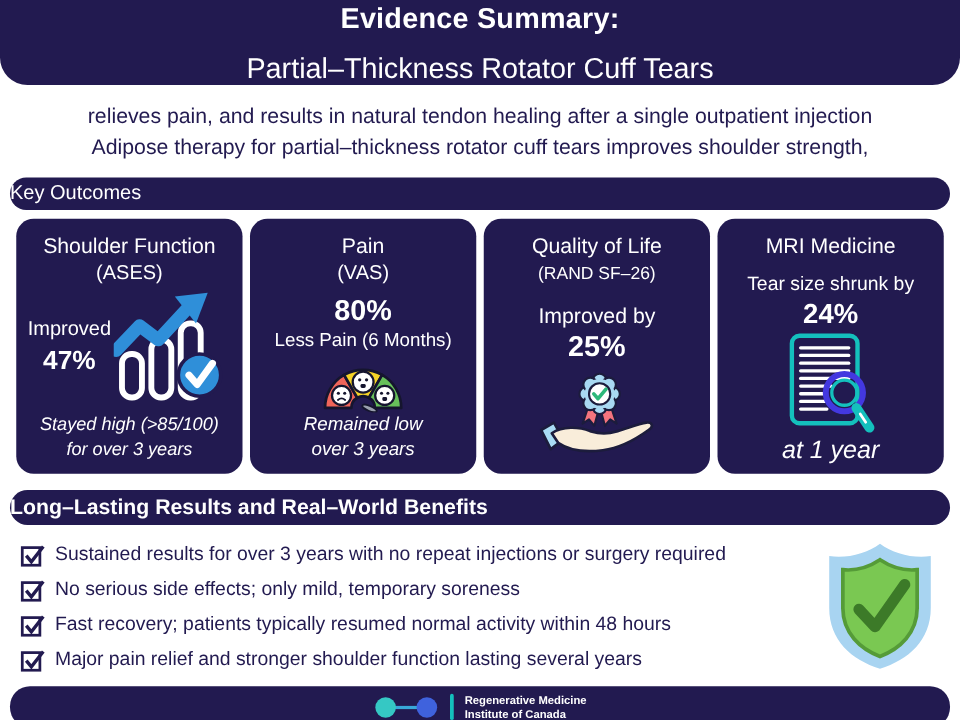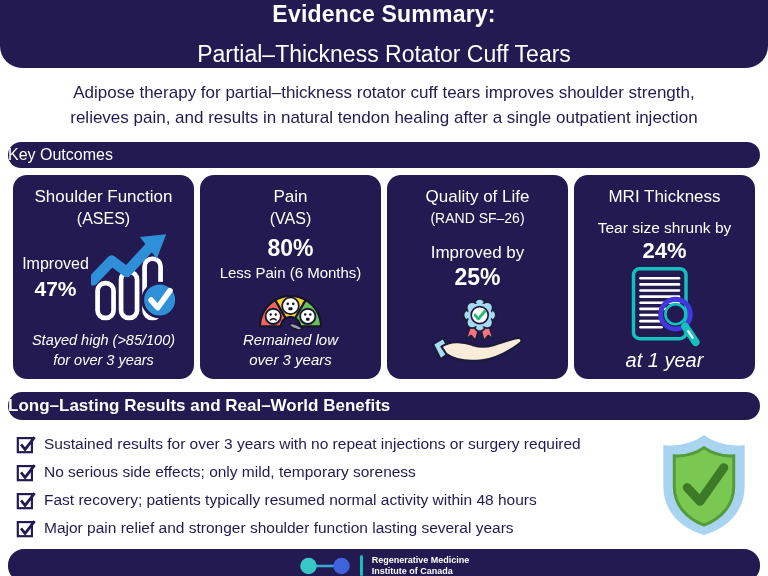--- a/index.html
+++ b/index.html
@@ -71,22 +71,22 @@
 <body>
 
 <div class="page">
 
   <div class="header">
     <div class="t1">Evidence Summary:</div>
     <div class="t2">Partial–Thickness Rotator Cuff Tears</div>
   </div>
 
   <div class="subtitle">
+    <div>relieves pain, and results in natural tendon healing after a single outpatient injection</div>
     <div>Adipose therapy for partial–thickness rotator cuff tears improves shoulder strength,</div>
-    <div>relieves pain, and results in natural tendon healing after a single outpatient injection</div>
   </div>
 
   <div class="pill key-pill">Key Outcomes</div>
 
   <div class="cards">
 
     <div class="card">
       <div class="card-title">Shoulder Function</div>
       <div class="card-sub">(ASES)</div>
       <div class="c1-mid">
@@ -160,21 +160,21 @@
           <circle cx="57" cy="26" r="14" fill="#a9d9f2"></circle>
           <circle cx="57" cy="26" r="10" fill="#ffffff" stroke="#1c1c3c" stroke-width="2"></circle>
           <path d="M51.5,26 L55.5,30.5 L63,21.5" fill="none" stroke="#2db87a" stroke-width="3.4" stroke-linecap="round" stroke-linejoin="round"></path>
         </g>
         <polygon points="2,60 14,53 23,69 11,78" fill="#a9dcf4" stroke="#1c1c3c" stroke-width="2.5" stroke-linejoin="round"></polygon>
         <path d="M12,63 C22,56 38,57 48,61 C58,64 64,64 74,61 C84,58 94,54 101,53 C107,52.5 108,57 103,60 C92,68 76,77 60,79 C44,81 28,79 18,72 Z" fill="#f9edda" stroke="#1c1c3c" stroke-width="2.5" stroke-linejoin="round"></path>
       </svg>
     </div>
 
     <div class="card">
-      <div class="card-title">MRI Thickness</div>
+      <div class="card-title">MRI Medicine</div>
       <div class="small-txt" style="margin-top:9px;font-size:15.5px">Tear size shrunk by</div>
       <div class="big-val" style="font-size:22px">24%</div>
       <svg width="80" height="84" viewBox="0 0 88 96" style="margin-top:2px">
         <rect x="8" y="3" width="60" height="80" rx="7" fill="none" stroke="#14c0bd" stroke-width="4"></rect>
         <g stroke="#ffffff" stroke-width="3" stroke-linecap="round">
           <line x1="16" y1="14" x2="60" y2="14"></line>
           <line x1="16" y1="21" x2="60" y2="21"></line>
           <line x1="16" y1="28" x2="60" y2="28"></line>
           <line x1="16" y1="35" x2="60" y2="35"></line>
           <line x1="16" y1="42" x2="60" y2="42"></line>

